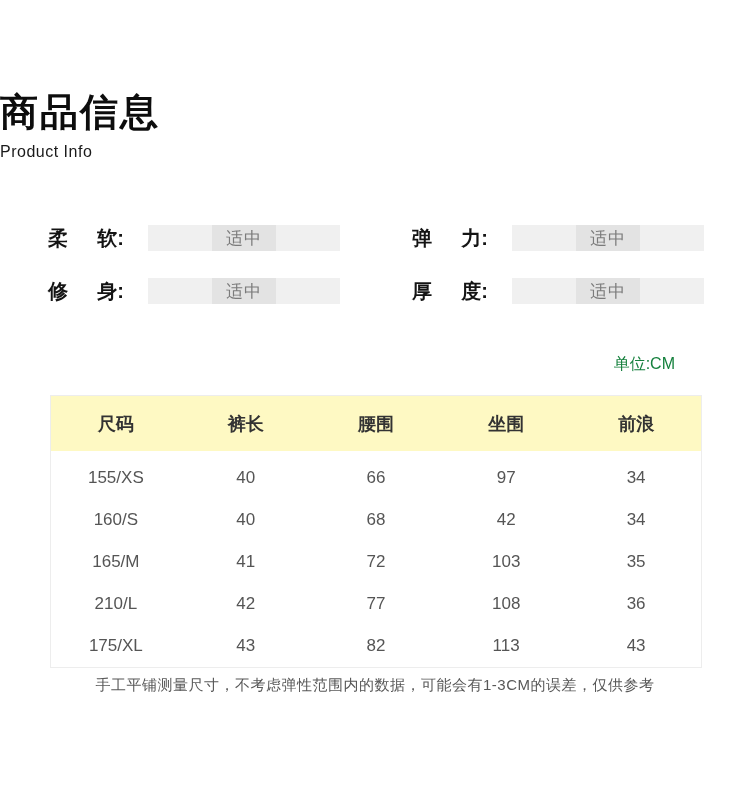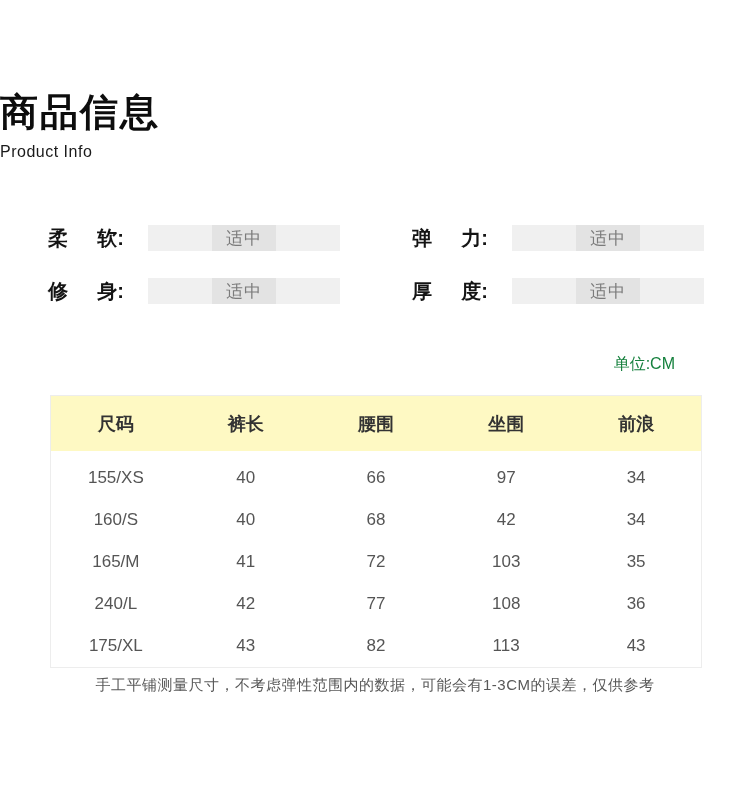--- a/index.html
+++ b/index.html
@@ -208,21 +208,21 @@
           <td>34</td>
         </tr>
         <tr>
           <td>165/M</td>
           <td>41</td>
           <td>72</td>
           <td>103</td>
           <td>35</td>
         </tr>
         <tr>
-          <td>240/L</td>
+          <td>210/L</td>
           <td>42</td>
           <td>77</td>
           <td>108</td>
           <td>36</td>
         </tr>
         <tr>
           <td>175/XL</td>
           <td>43</td>
           <td>82</td>
           <td>113</td>

